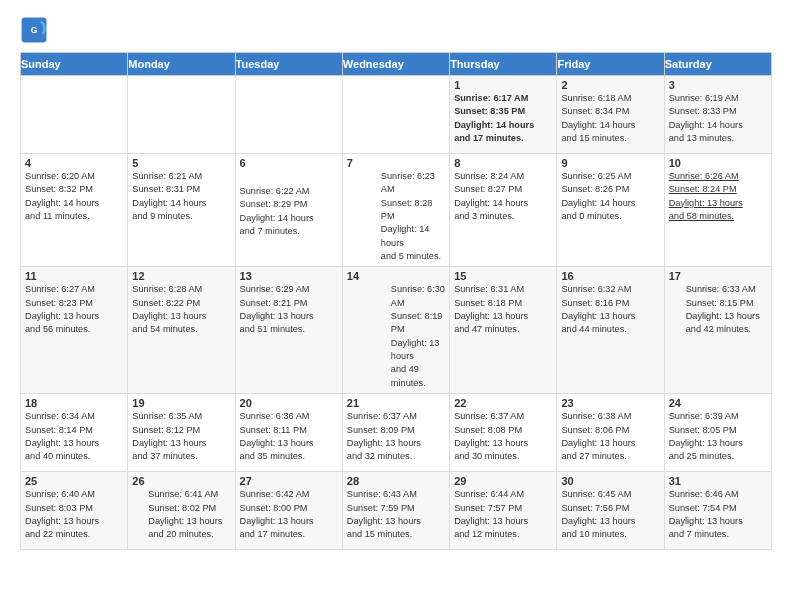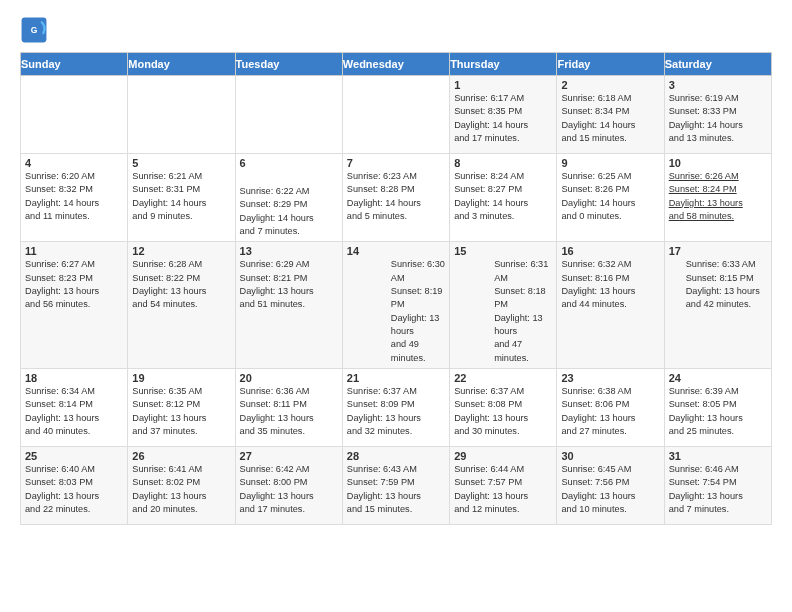--- a/index.html
+++ b/index.html
@@ -128,21 +128,21 @@
         </tr>
     </thead>
     <tbody id="calendar-body">
     <tr>
           <td class="empty-cell"></td>
           <td class="empty-cell"></td>
           <td class="empty-cell"></td>
           <td class="empty-cell"></td>
           <td>
             <span class="day-num">1</span>
-            <div class="day-info" style="white-space: pre-line;">Sunrise: 6:17 AM
+            <div class="day-info" style="white-space: pre-line; font-weight: bold;">Sunrise: 6:17 AM
 Sunset: 8:35 PM
 Daylight: 14 hours
 and 17 minutes.</div>
           </td>
           <td>
             <span class="day-num">2</span>
             <div class="day-info" style="white-space: pre-line;">Sunrise: 6:18 AM
 Sunset: 8:34 PM
 Daylight: 14 hours
 and 15 minutes.</div>
@@ -172,21 +172,21 @@
           </td>
           <td>
             <span class="day-num">6</span>
             <div class="day-info" style="white-space: pre-line; margin-top: 16px;">Sunrise: 6:22 AM
 Sunset: 8:29 PM
 Daylight: 14 hours
 and 7 minutes.</div>
           </td>
           <td>
             <span class="day-num">7</span>
-            <div class="day-info" style="white-space: pre-line;">Sunrise: 6:23 AM
+            <div class="day-info" style="white-space: pre-line; margin-left: 34px;">Sunrise: 6:23 AM
 Sunset: 8:28 PM
 Daylight: 14 hours
 and 5 minutes.</div>
           </td>
           <td>
             <span class="day-num">8</span>
             <div class="day-info" style="white-space: pre-line;">Sunrise: 8:24 AM
 Sunset: 8:27 PM
 Daylight: 14 hours
 and 3 minutes.</div>
@@ -230,21 +230,21 @@
           </td>
           <td>
             <span class="day-num">14</span>
             <div class="day-info" style="white-space: pre-line; margin-left: 44px;">Sunrise: 6:30 AM
 Sunset: 8:19 PM
 Daylight: 13 hours
 and 49 minutes.</div>
           </td>
           <td>
             <span class="day-num">15</span>
-            <div class="day-info" style="white-space: pre-line; margin-left: 40px;">Sunrise: 6:31 AM
+            <div class="day-info" style="white-space: pre-line;">Sunrise: 6:31 AM
 Sunset: 8:18 PM
 Daylight: 13 hours
 and 47 minutes.</div>
           </td>
           <td>
             <span class="day-num">16</span>
             <div class="day-info" style="white-space: pre-line;">Sunrise: 6:32 AM
 Sunset: 8:16 PM
 Daylight: 13 hours
 and 44 minutes.</div>
@@ -311,21 +311,21 @@
         <tr>
           <td>
             <span class="day-num">25</span>
             <div class="day-info" style="white-space: pre-line;">Sunrise: 6:40 AM
 Sunset: 8:03 PM
 Daylight: 13 hours
 and 22 minutes.</div>
           </td>
           <td>
             <span class="day-num">26</span>
-            <div class="day-info" style="white-space: pre-line;">Sunrise: 6:41 AM
+            <div class="day-info" style="white-space: pre-line; margin-left: 16px;">Sunrise: 6:41 AM
 Sunset: 8:02 PM
 Daylight: 13 hours
 and 20 minutes.</div>
           </td>
           <td>
             <span class="day-num">27</span>
             <div class="day-info" style="white-space: pre-line;">Sunrise: 6:42 AM
 Sunset: 8:00 PM
 Daylight: 13 hours
 and 17 minutes.</div>

